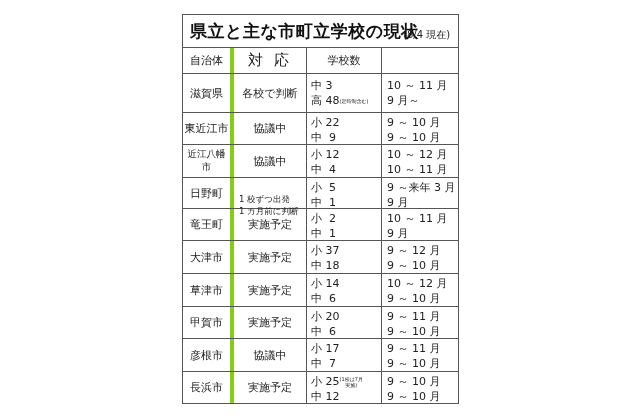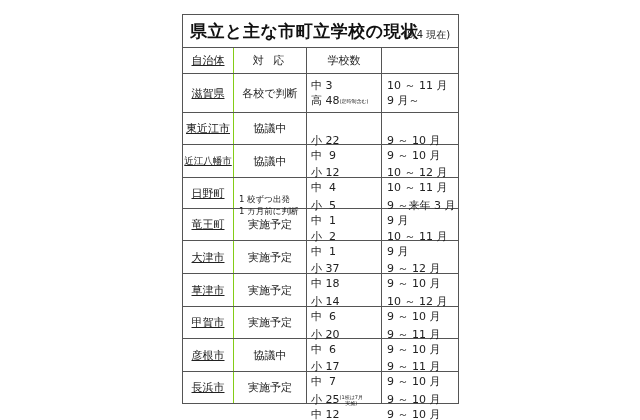--- a/index.html
+++ b/index.html
@@ -7,27 +7,27 @@
          font-family: "DejaVu Sans", "Liberation Sans", sans-serif; color:#222; }
   .tbl { position:absolute; left:182px; top:14px; width:277px; height:390px;
          border:1px solid #555; box-sizing:border-box; }
   .title { position:absolute; left:0; top:0; width:100%; height:33px;
            border-bottom:1px solid #555; box-sizing:border-box; }
   .title-main { position:absolute; left:7px; top:5px; font-size:17px; font-weight:bold; letter-spacing:0.5px; color:#111; }
   .title-sub { position:absolute; left:220px; top:13px; font-size:10px; color:#222; }
   .row { position:absolute; left:0; width:100%; border-bottom:1px solid #555; box-sizing:border-box; }
   .row:last-child { border-bottom:none; }
   .cell { position:absolute; top:0; height:100%; box-sizing:border-box; }
-  .c1 { left:0; width:51px; border-right:1px solid #84cc16;text-decoration:underline; }
+  .c1 { left:0; width:51px; border-right:4px solid #84cc16; }
   .c2 { left:51px; width:73px; border-right:1px solid #555; }
   .c3 { left:124px; width:75px; border-right:1px solid #555; }
   .c4 { left:199px; width:76px; }
   .center { display:flex; align-items:center; justify-content:center; text-align:center; font-size:11px; }
-  .hdr { font-size:11px; letter-spacing:3px; }
-  .lines { position:absolute; left:4px; top:20px; font-size:11px; line-height:15px; white-space:nowrap; }
+  .hdr { font-size:15px; letter-spacing:3px; }
+  .lines { position:absolute; left:4px; top:2px; font-size:11px; line-height:15px; white-space:nowrap; }
   .c4 .lines { left:5px; }
   .small2 { font-size:8.5px; line-height:12px; text-align:left; display:block; }
   .note { font-size:5px; vertical-align:middle; letter-spacing:0; }
   .note2 { display:inline-block; font-size:5px; line-height:6px; vertical-align:middle; text-align:center; }
   .muni { font-size:11px; }
   .muni.sm { font-size:9.5px; }
 </style>
 </head>
 <body>
 

